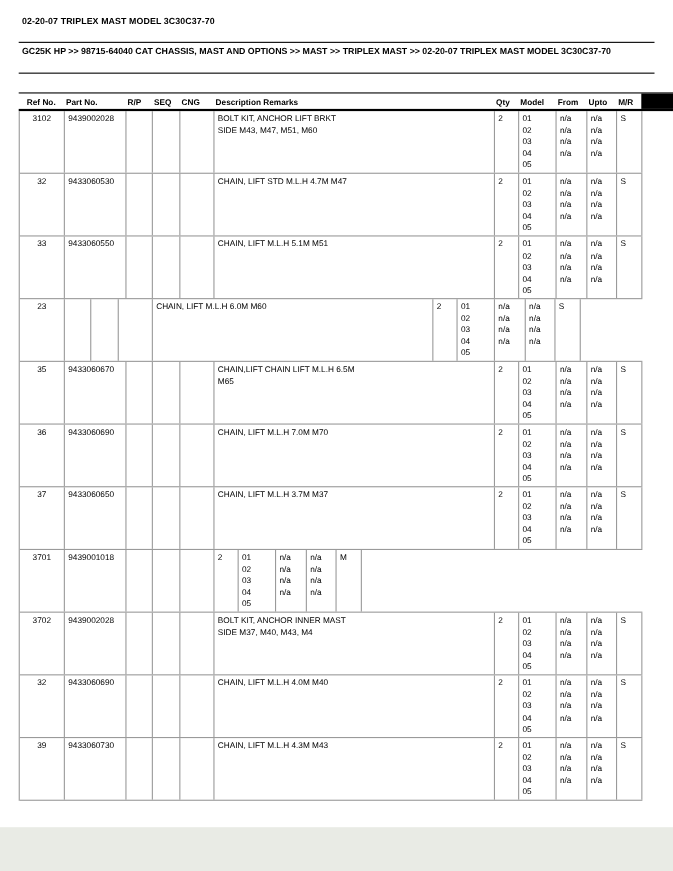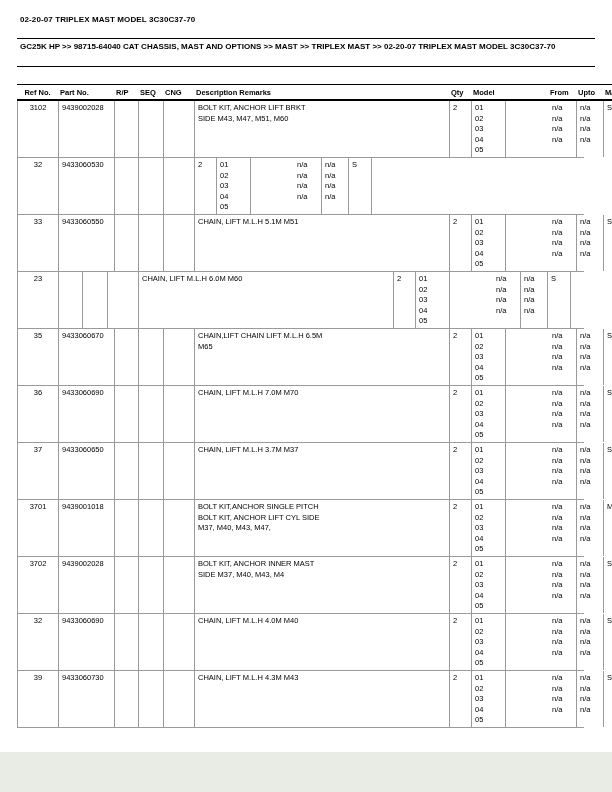--- a/index.html
+++ b/index.html
@@ -34,21 +34,21 @@
 
   .cell { flex:0 0 auto; overflow:hidden; }
   .c-ref   { width:41px;text-align:center; }
   .c-part  { width:56px; }
   .c-rp    { width:24px; }
   .c-seq   { width:25px; }
   .c-cng   { width:31px; }
   .c-desc  { width:255px; }
   .c-qty   { width:22px; }
   .c-model { width:34px; }
-  .c-from  { width:28px;margin-left:43px; }
+  .c-from  { width:28px; }
   .c-upto  { width:27px; }
   .c-mr    { width:23px; }
 
   .header-black { width:29px; align-self:stretch; }
 
   .tbody { width:567px; border-left:1px solid #9a9a9a; }
   .trow  { display:flex; height:57px; border-bottom:1px solid #9a9a9a; }
   .trow .cell { border-right:1px solid #9a9a9a; padding:2px 3px; line-height:10.6px; }
   .line { white-space:nowrap; }
 
@@ -114,20 +114,23 @@
             <div class="line">n/a</div>
           </div>
           <div class="cell c-mr">S</div>
         </div>
         <div class="trow">
           <div class="cell c-ref">32</div>
           <div class="cell c-part">9433060530</div>
           <div class="cell c-rp"></div>
           <div class="cell c-seq"></div>
           <div class="cell c-cng"></div>
+          <div class="cell c-desc">
+            <div class="line">CHAIN, LIFT STD M.L.H 4.7M M47</div>
+          </div>
           <div class="cell c-qty">2</div>
           <div class="cell c-model">
             <div class="line">01</div>
             <div class="line">02</div>
             <div class="line">03</div>
             <div class="line">04</div>
             <div class="line">05</div>
           </div>
           <div class="cell c-from">
             <div class="line">n/a</div>
@@ -297,25 +300,20 @@
             <div class="line">n/a</div>
           </div>
           <div class="cell c-mr">S</div>
         </div>
         <div class="trow">
           <div class="cell c-ref">3701</div>
           <div class="cell c-part">9439001018</div>
           <div class="cell c-rp"></div>
           <div class="cell c-seq"></div>
           <div class="cell c-cng"></div>
-          <div class="cell c-desc">
-            <div class="line">BOLT KIT,ANCHOR SINGLE PITCH</div>
-            <div class="line">BOLT KIT, ANCHOR LIFT CYL SIDE</div>
-            <div class="line">M37, M40, M43, M47,</div>
-          </div>
           <div class="cell c-qty">2</div>
           <div class="cell c-model">
             <div class="line">01</div>
             <div class="line">02</div>
             <div class="line">03</div>
             <div class="line">04</div>
             <div class="line">05</div>
           </div>
           <div class="cell c-from">
             <div class="line">n/a</div>

